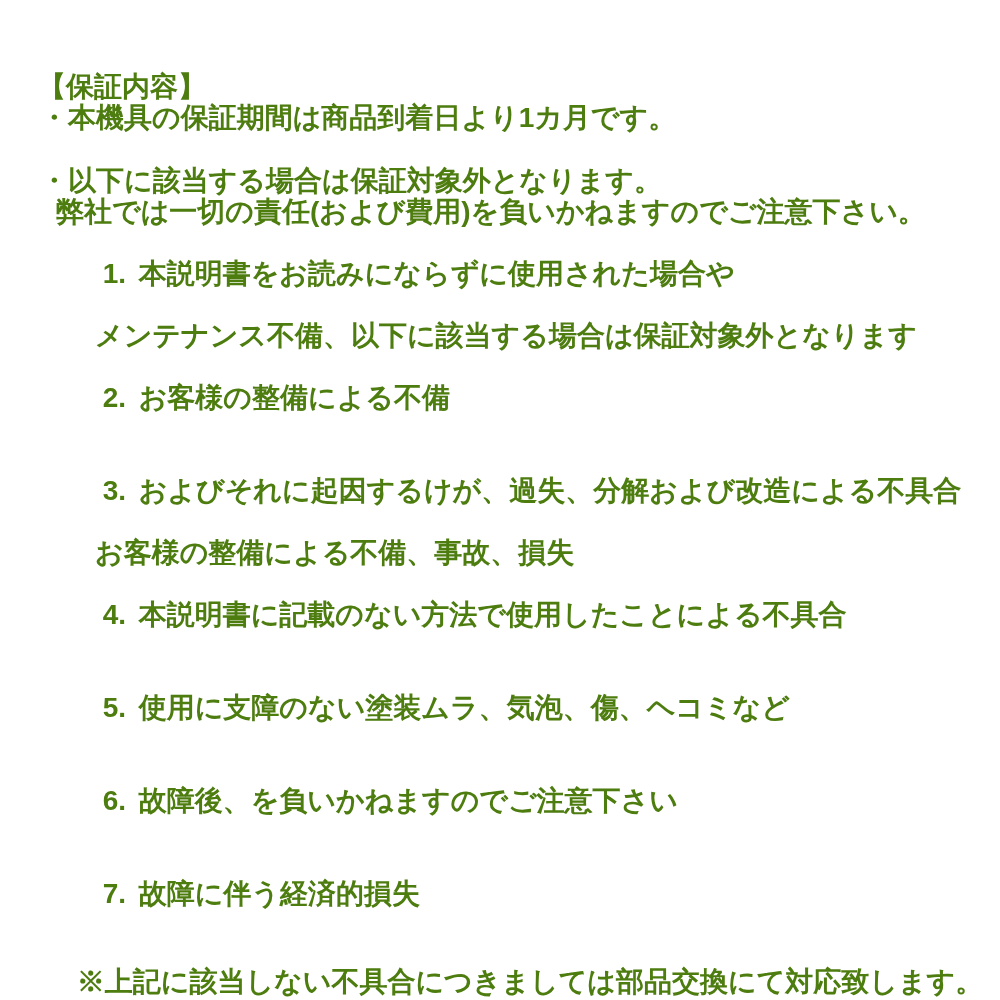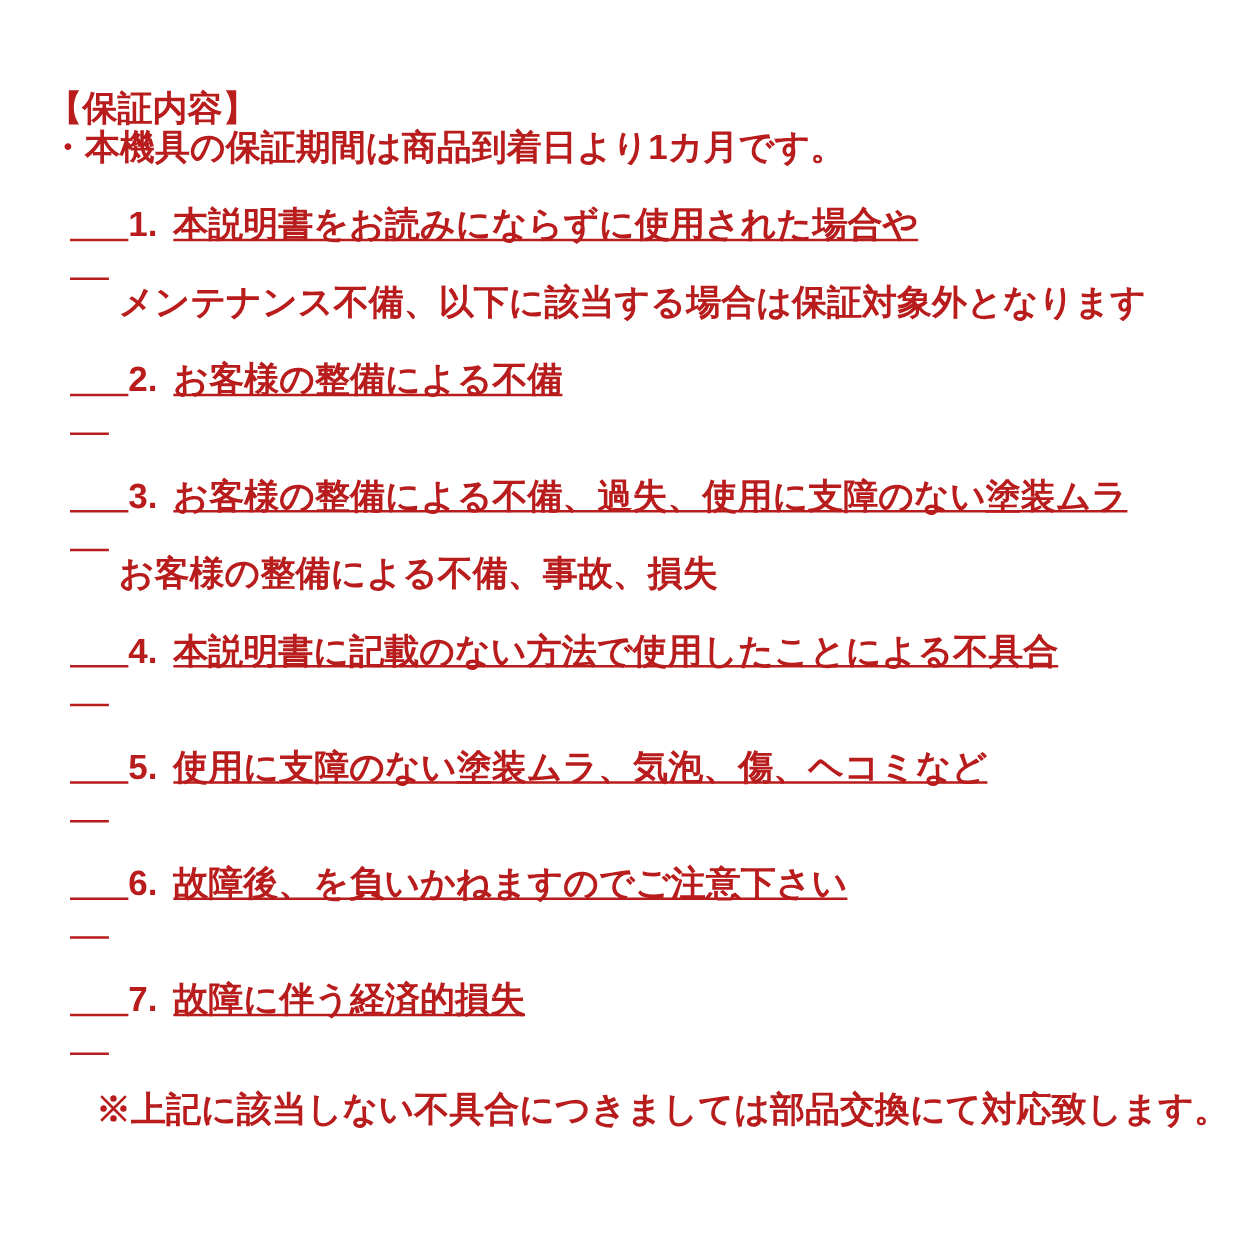--- a/index.html
+++ b/index.html
@@ -17,56 +17,58 @@
   .page {
     position: relative;
     width: 1000px;
     height: 1000px;
     background: #ffffff;
   }
   .line {
     font-size: 28px;
     line-height: 31px;
     white-space: pre;
-    color: #b91c1c;
+    color: #4d7c0f;
     letter-spacing: 0;
   }
   
   .warranty { padding-top: 71px; }
   .heading  { margin-left: 38px; }
   .bullet   { margin-left: 40px; }
   .sub      { margin-left: 56px; }
-  .item     { margin-left: 56px; text-decoration: underline; }
+  .item     { margin-left: 56px; }
   .item .num { display: inline-block; width: 36px; }
   .cont     { margin-left: 95px; }
   .note     { margin-left: 60px; text-align: center; }
   .gap-1line { margin-top: 32px; }  
   .gap-note  { margin-top: 26px; }
 </style>
 </head>
 <body>
 
 <div class="page">
 
   <section class="warranty">
     <div class="line heading">【保証内容】</div>
     <div class="line bullet">・本機具の保証期間は商品到着日より1カ月です。</div>
 
+    <div class="line bullet gap-1line">・以下に該当する場合は保証対象外となります。</div>
+    <div class="line sub">弊社では一切の責任(および費用)を負いかねますのでご注意下さい。</div>
 
     <div class="line item">
       <span class="num">1.</span><span>本説明書をお読みにならずに使用された場合や</span>
     </div>
     <div class="line cont">メンテナンス不備、以下に該当する場合は保証対象外となります</div>
 
     <div class="line item">
       <span class="num">2.</span><span>お客様の整備による不備</span>
     </div>
 
     <div class="line item">
-      <span class="num">3.</span><span>お客様の整備による不備、過失、使用に支障のない塗装ムラ</span>
+      <span class="num">3.</span><span>およびそれに起因するけが、過失、分解および改造による不具合</span>
     </div>
     <div class="line cont">お客様の整備による不備、事故、損失</div>
 
     <div class="line item">
       <span class="num">4.</span><span>本説明書に記載のない方法で使用したことによる不具合</span>
     </div>
 
     <div class="line item">
       <span class="num">5.</span><span>使用に支障のない塗装ムラ、気泡、傷、ヘコミなど</span>
     </div>

